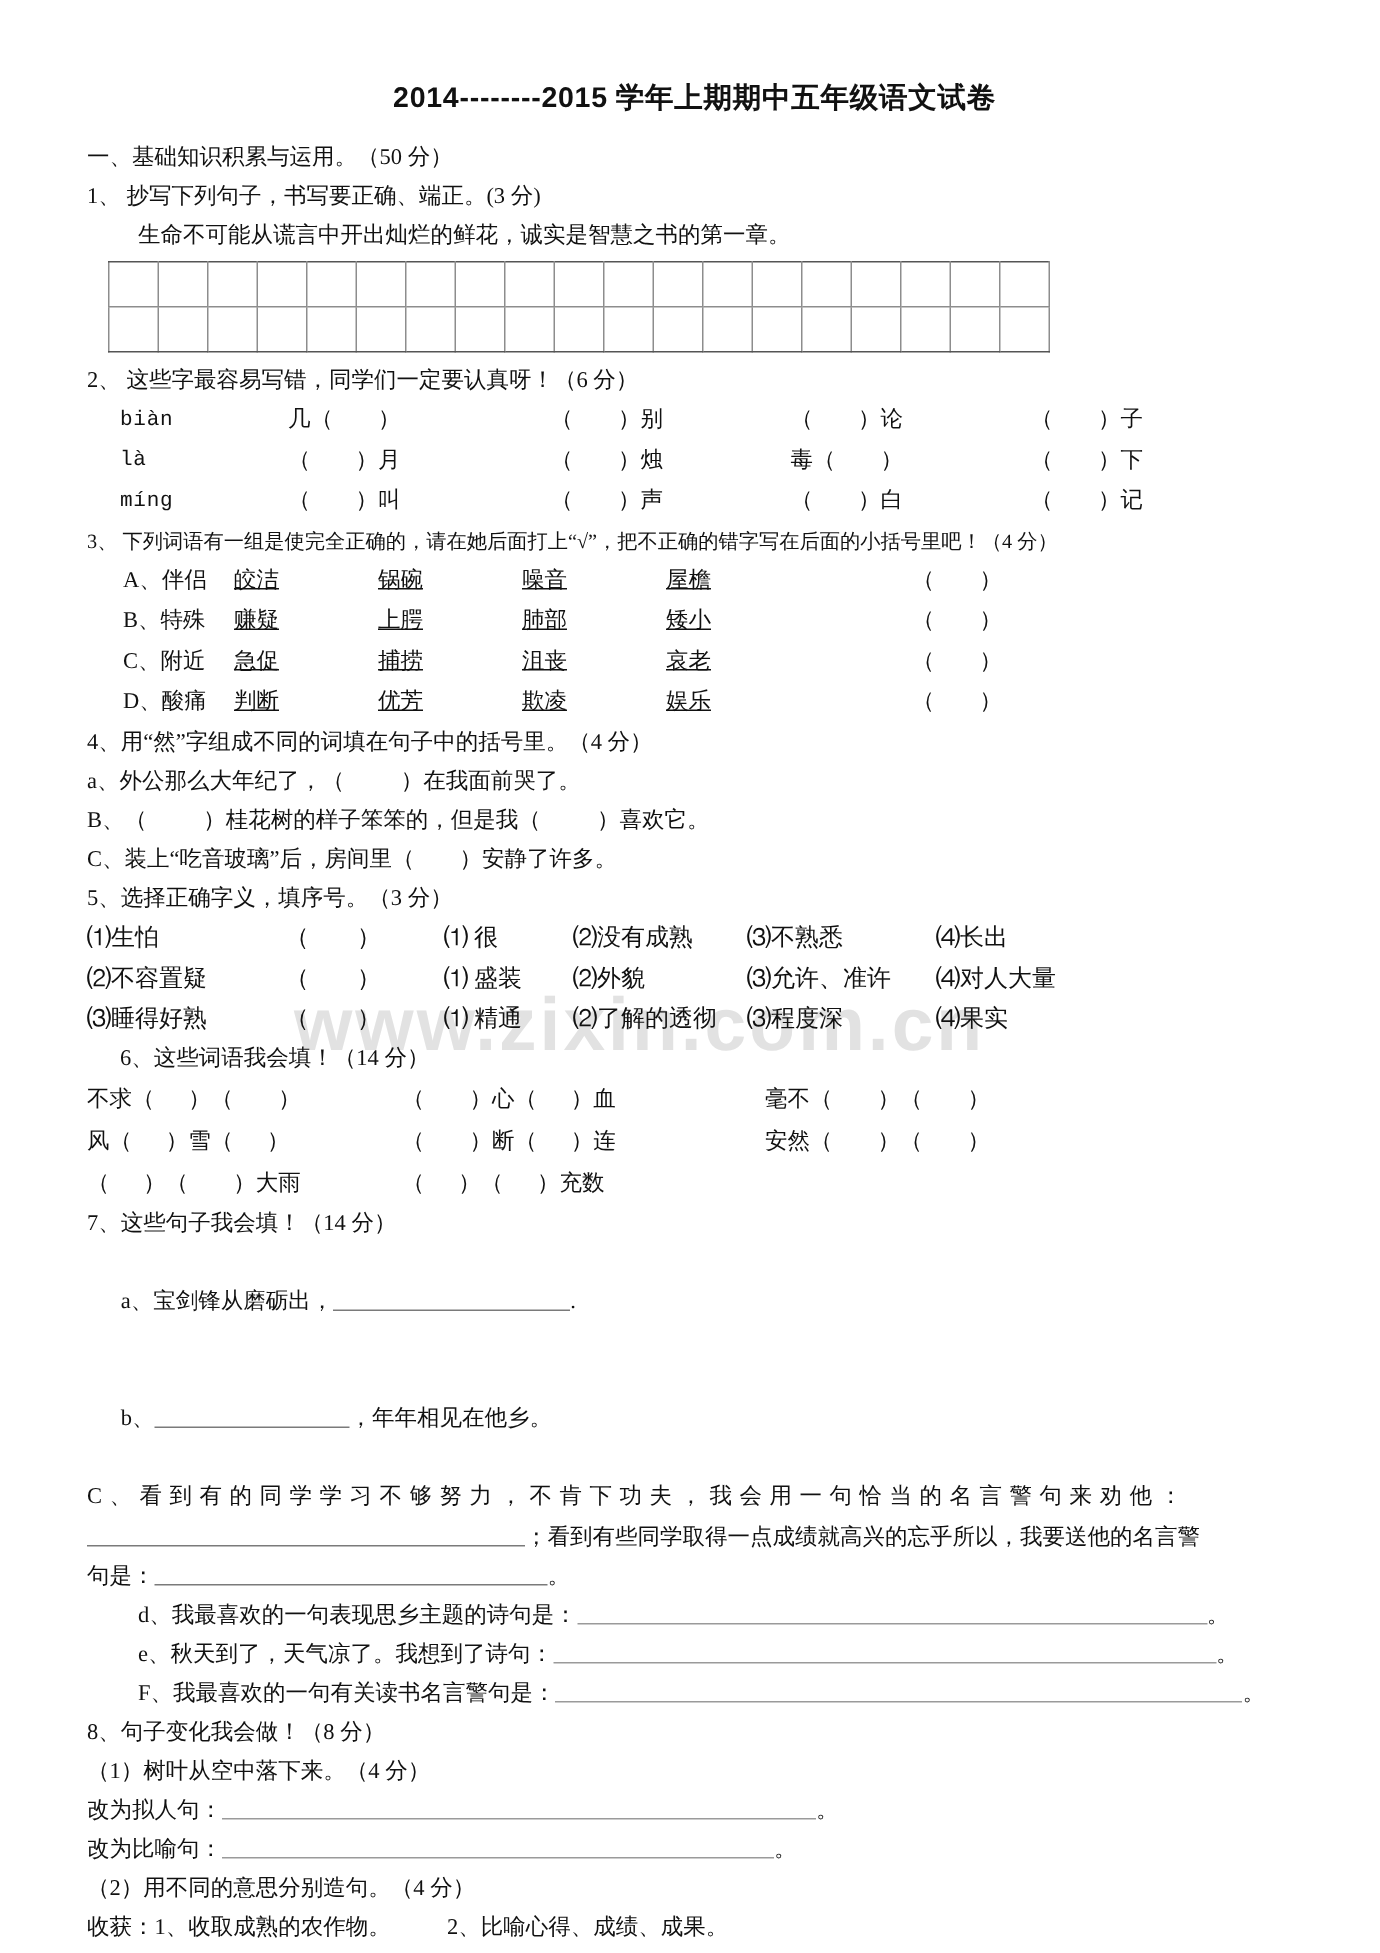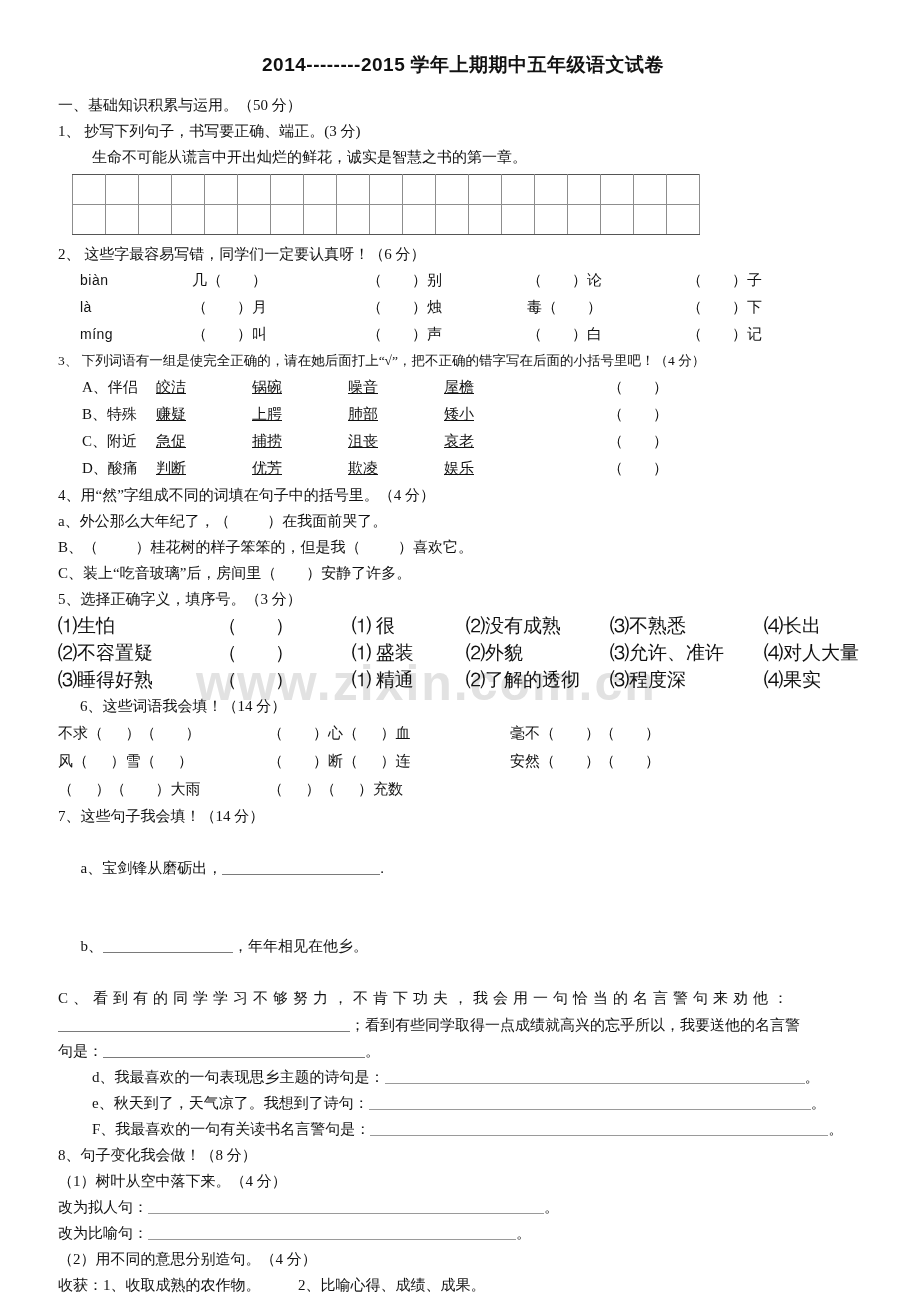--- a/index.html
+++ b/index.html
@@ -43,34 +43,34 @@
   table.grid{border-collapse:collapse;}
   table.grid td{
     width:32px;height:29px;border:1px solid #8d8d8d;padding:0;
   }
   table.grid tr:first-child td{border-top:1px solid #555;}
   table.grid tr:last-child td{border-bottom:1px solid #555;}
 
   
   .pyrow{display:flex;font-size:15px;line-height:27px;padding-left:22px;}
   .py{
-    width:112px;font-family:Liberation Sans, sans-serif;
+    width:112px;font-family:Liberation Mono, monospace;
     font-size:14px;letter-spacing:0.5px;
   }
   .pc{width:160px;white-space:pre;}
   .pc.w2{width:175px;}
 
   
   .wrow{display:flex;font-size:15px;line-height:27px;padding-left:24px;}
   .wlead{width:74px;white-space:pre;}
   .wcell{width:96px;white-space:pre;text-decoration:underline;}
   .wpar{width:120px;white-space:pre;padding-left:68px;}
 
   
-  .q5row{display:flex;font-size:19px;line-height:27px;gap:28px;}
+  .q5row{display:flex;font-size:16px;line-height:27px;}
   .q5a{width:132px;white-space:pre;}
   .q5b{width:106px;white-space:pre;}
   .q5c{width:86px;white-space:pre;}
   .q5d{width:116px;white-space:pre;}
   .q5e{width:126px;white-space:pre;}
   .q5f{white-space:pre;}
 
   
   .q6row{display:flex;font-size:15px;line-height:28px;}
   .q6a{width:210px;white-space:pre;}

